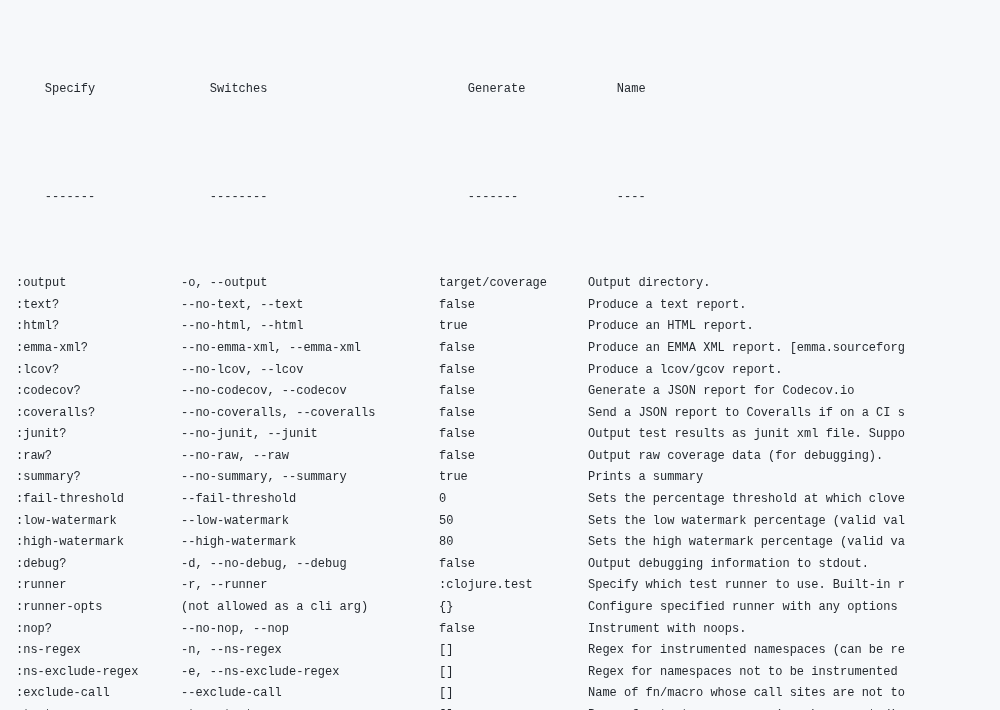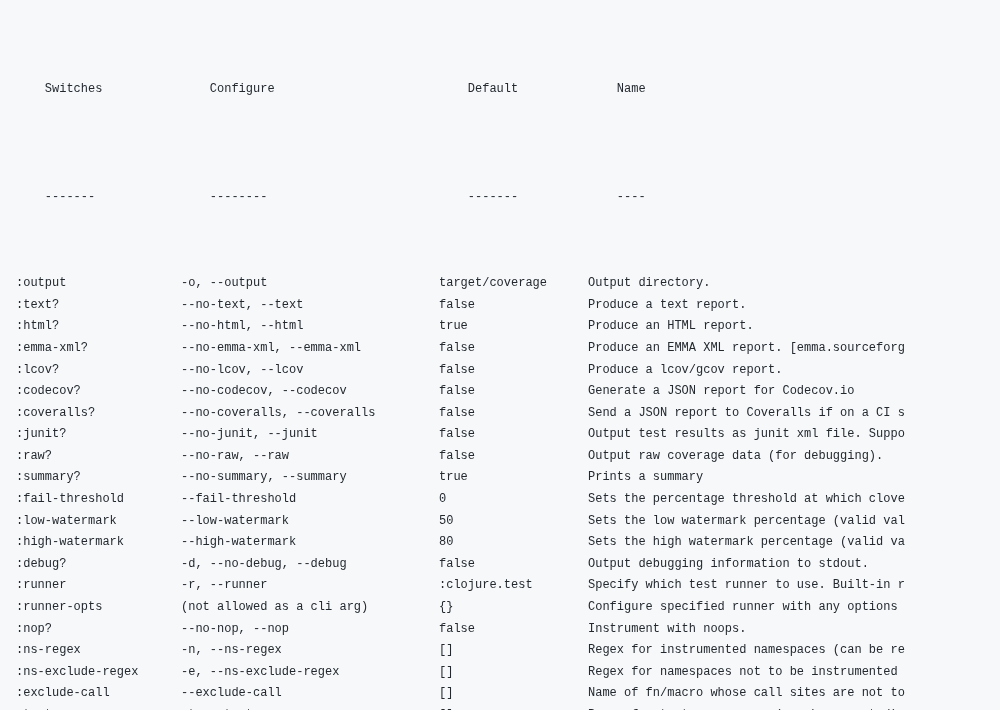--- a/index.html
+++ b/index.html
@@ -22,21 +22,21 @@
   .col-switches { display: inline-block; width: 258px; }
   .col-default { display: inline-block; width: 149px; }
   .col-desc    { display: inline-block; }
   .row { display: block; }
 </style>
 </head>
 <body>
 
 <div class="pane">
   <span class="row">
-    <span class="col-project">Switches</span><span class="col-switches">Configure</span><span class="col-default">Default</span><span class="col-desc">Name</span>
+    <span class="col-project">Specify</span><span class="col-switches">Switches</span><span class="col-default">Generate</span><span class="col-desc">Name</span>
   </span>
   <span class="row">
     <span class="col-project">-------</span><span class="col-switches">--------</span><span class="col-default">-------</span><span class="col-desc">----</span>
   </span>
   <div id="rows-container"><span class="row"><span class="col-project">:output</span><span class="col-switches">-o, --output</span><span class="col-default">target/coverage</span><span class="col-desc">Output directory.</span></span><span class="row"><span class="col-project">:text?</span><span class="col-switches">--no-text, --text</span><span class="col-default">false</span><span class="col-desc">Produce a text report.</span></span><span class="row"><span class="col-project">:html?</span><span class="col-switches">--no-html, --html</span><span class="col-default">true</span><span class="col-desc">Produce an HTML report.</span></span><span class="row"><span class="col-project">:emma-xml?</span><span class="col-switches">--no-emma-xml, --emma-xml</span><span class="col-default">false</span><span class="col-desc">Produce an EMMA XML report. [emma.sourceforg</span></span><span class="row"><span class="col-project">:lcov?</span><span class="col-switches">--no-lcov, --lcov</span><span class="col-default">false</span><span class="col-desc">Produce a lcov/gcov report.</span></span><span class="row"><span class="col-project">:codecov?</span><span class="col-switches">--no-codecov, --codecov</span><span class="col-default">false</span><span class="col-desc">Generate a JSON report for Codecov.io</span></span><span class="row"><span class="col-project">:coveralls?</span><span class="col-switches">--no-coveralls, --coveralls</span><span class="col-default">false</span><span class="col-desc">Send a JSON report to Coveralls if on a CI s</span></span><span class="row"><span class="col-project">:junit?</span><span class="col-switches">--no-junit, --junit</span><span class="col-default">false</span><span class="col-desc">Output test results as junit xml file. Suppo</span></span><span class="row"><span class="col-project">:raw?</span><span class="col-switches">--no-raw, --raw</span><span class="col-default">false</span><span class="col-desc">Output raw coverage data (for debugging).</span></span><span class="row"><span class="col-project">:summary?</span><span class="col-switches">--no-summary, --summary</span><span class="col-default">true</span><span class="col-desc">Prints a summary</span></span><span class="row"><span class="col-project">:fail-threshold</span><span class="col-switches">--fail-threshold</span><span class="col-default">0</span><span class="col-desc">Sets the percentage threshold at which clove</span></span><span class="row"><span class="col-project">:low-watermark</span><span class="col-switches">--low-watermark</span><span class="col-default">50</span><span class="col-desc">Sets the low watermark percentage (valid val</span></span><span class="row"><span class="col-project">:high-watermark</span><span class="col-switches">--high-watermark</span><span class="col-default">80</span><span class="col-desc">Sets the high watermark percentage (valid va</span></span><span class="row"><span class="col-project">:debug?</span><span class="col-switches">-d, --no-debug, --debug</span><span class="col-default">false</span><span class="col-desc">Output debugging information to stdout.</span></span><span class="row"><span class="col-project">:runner</span><span class="col-switches">-r, --runner</span><span class="col-default">:clojure.test</span><span class="col-desc">Specify which test runner to use. Built-in r</span></span><span class="row"><span class="col-project">:runner-opts</span><span class="col-switches">(not allowed as a cli arg)</span><span class="col-default">{}</span><span class="col-desc">Configure specified runner with any options </span></span><span class="row"><span class="col-project">:nop?</span><span class="col-switches">--no-nop, --nop</span><span class="col-default">false</span><span class="col-desc">Instrument with noops.</span></span><span class="row"><span class="col-project">:ns-regex</span><span class="col-switches">-n, --ns-regex</span><span class="col-default">[]</span><span class="col-desc">Regex for instrumented namespaces (can be re</span></span><span class="row"><span class="col-project">:ns-exclude-regex</span><span class="col-switches">-e, --ns-exclude-regex</span><span class="col-default">[]</span><span class="col-desc">Regex for namespaces not to be instrumented </span></span><span class="row"><span class="col-project">:exclude-call</span><span class="col-switches">--exclude-call</span><span class="col-default">[]</span><span class="col-desc">Name of fn/macro whose call sites are not to</span></span><span class="row"><span class="col-project">:test-ns-regex</span><span class="col-switches">-t, --test-ns-regex</span><span class="col-default">[]</span><span class="col-desc">Regex for test namespaces (can be repeated).</span></span></div>
   
   
 </div>
 
 </body></html>

